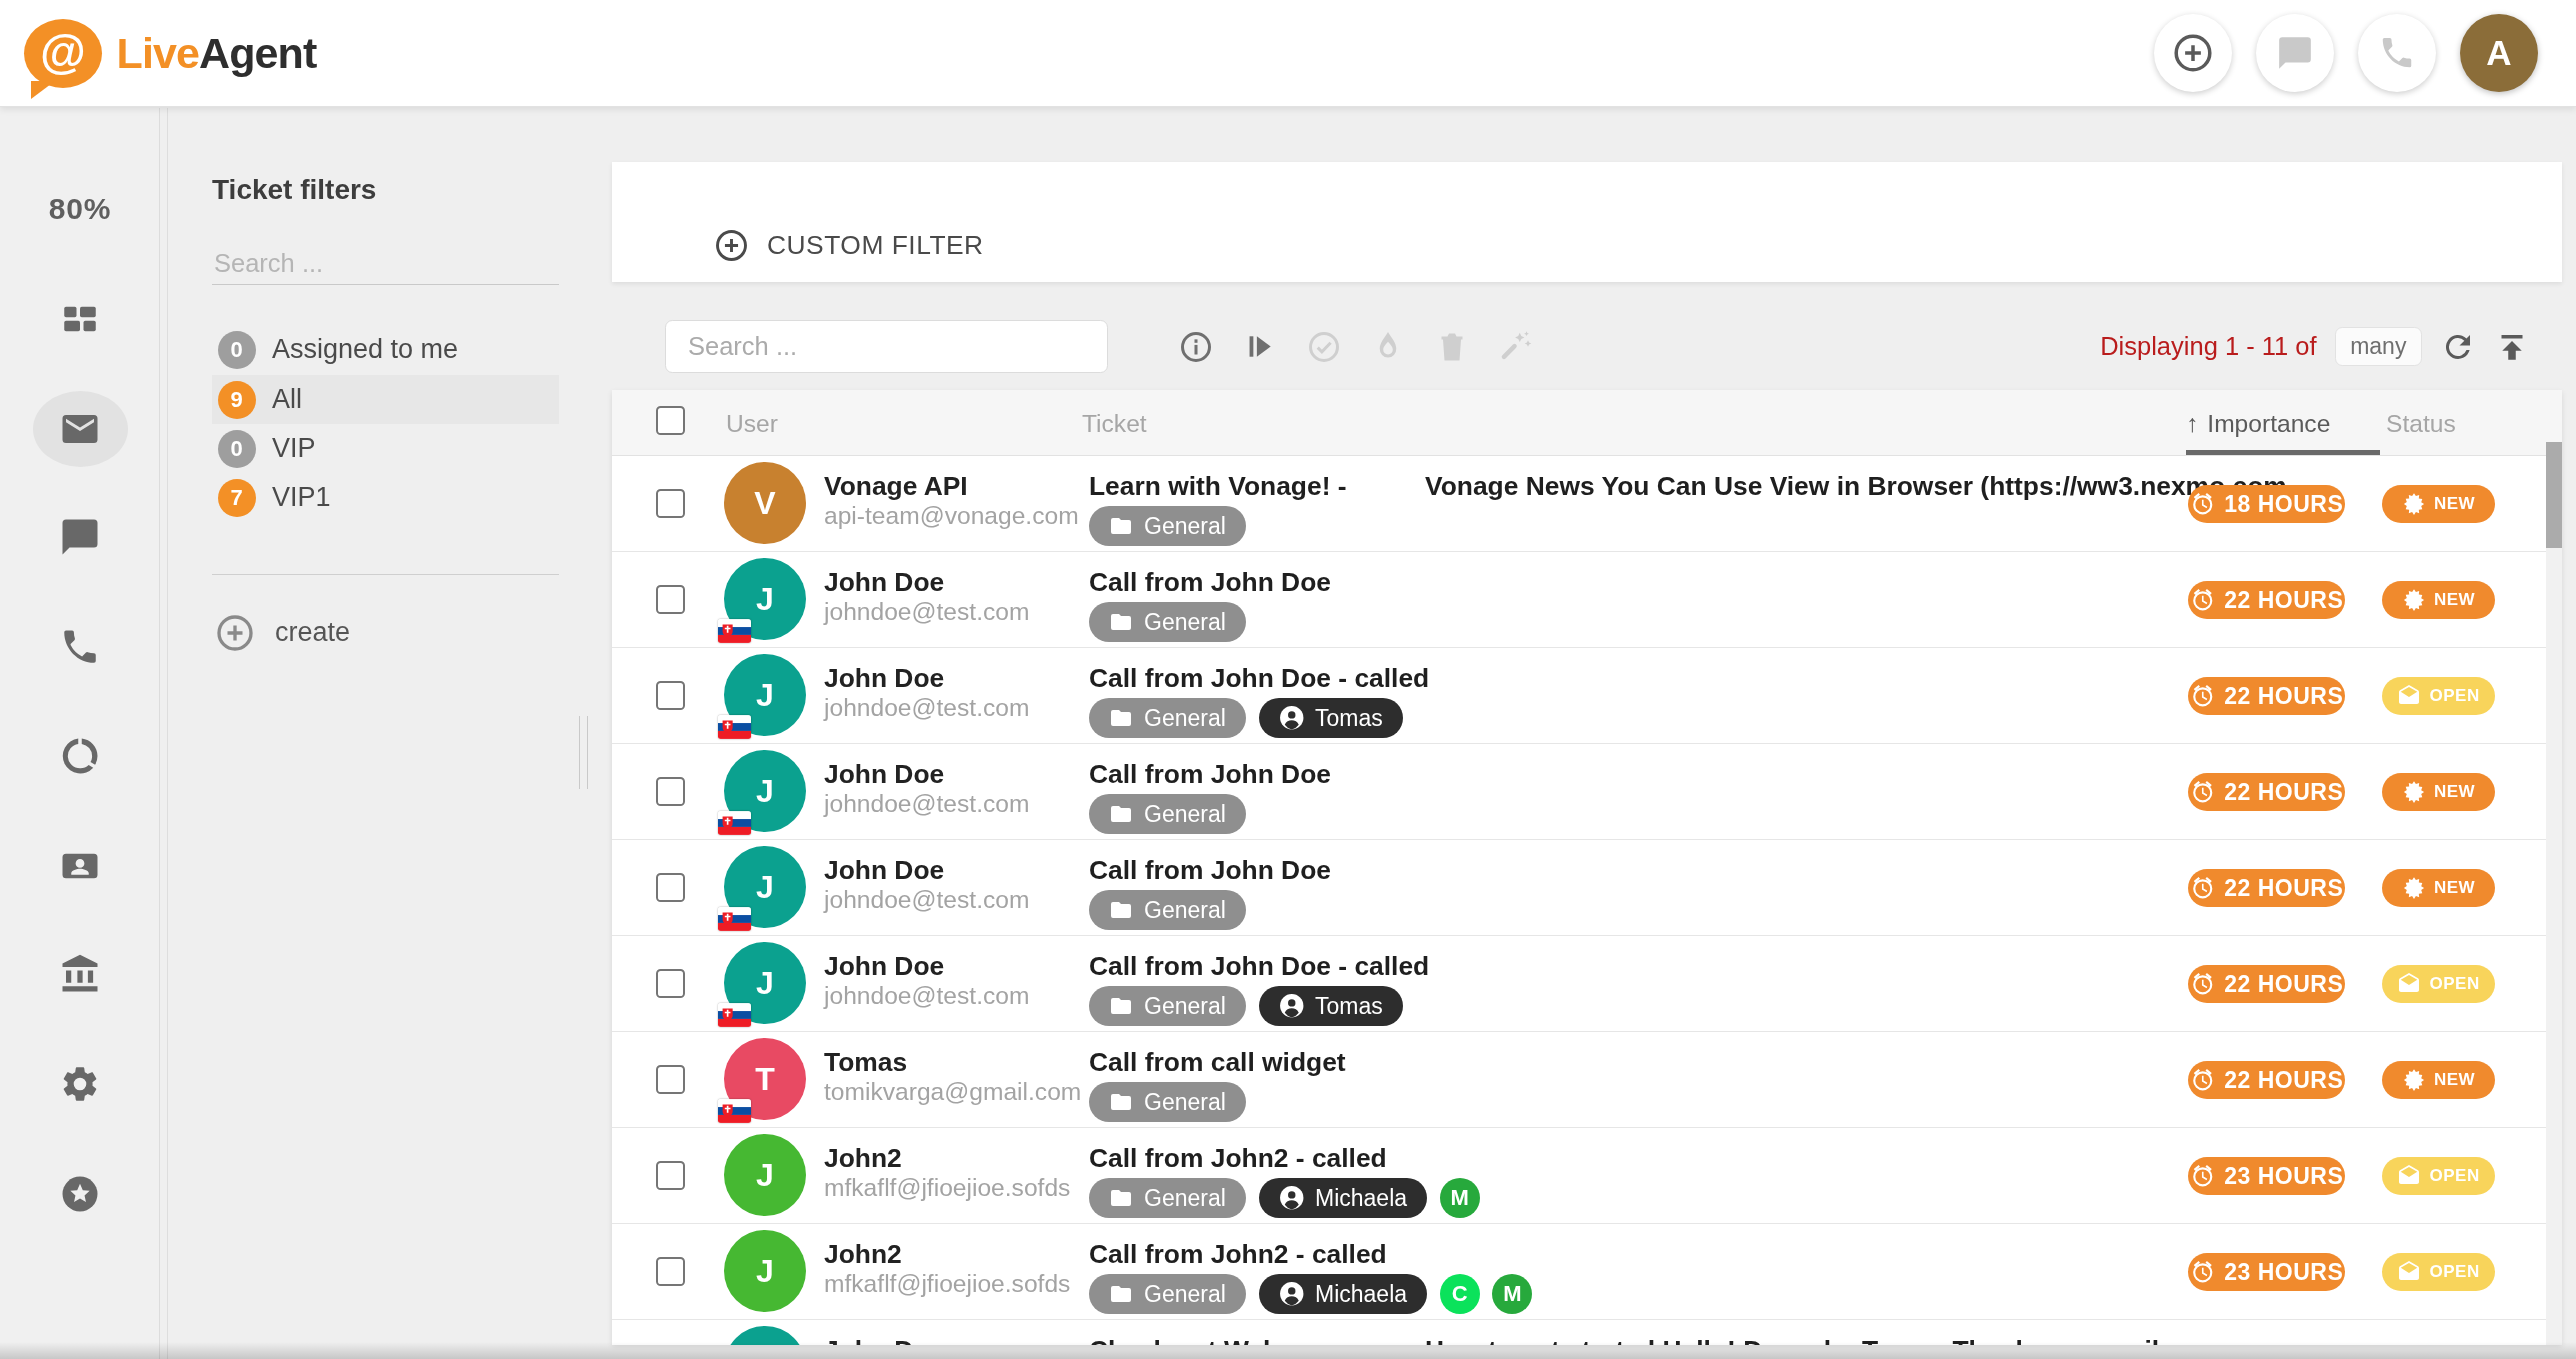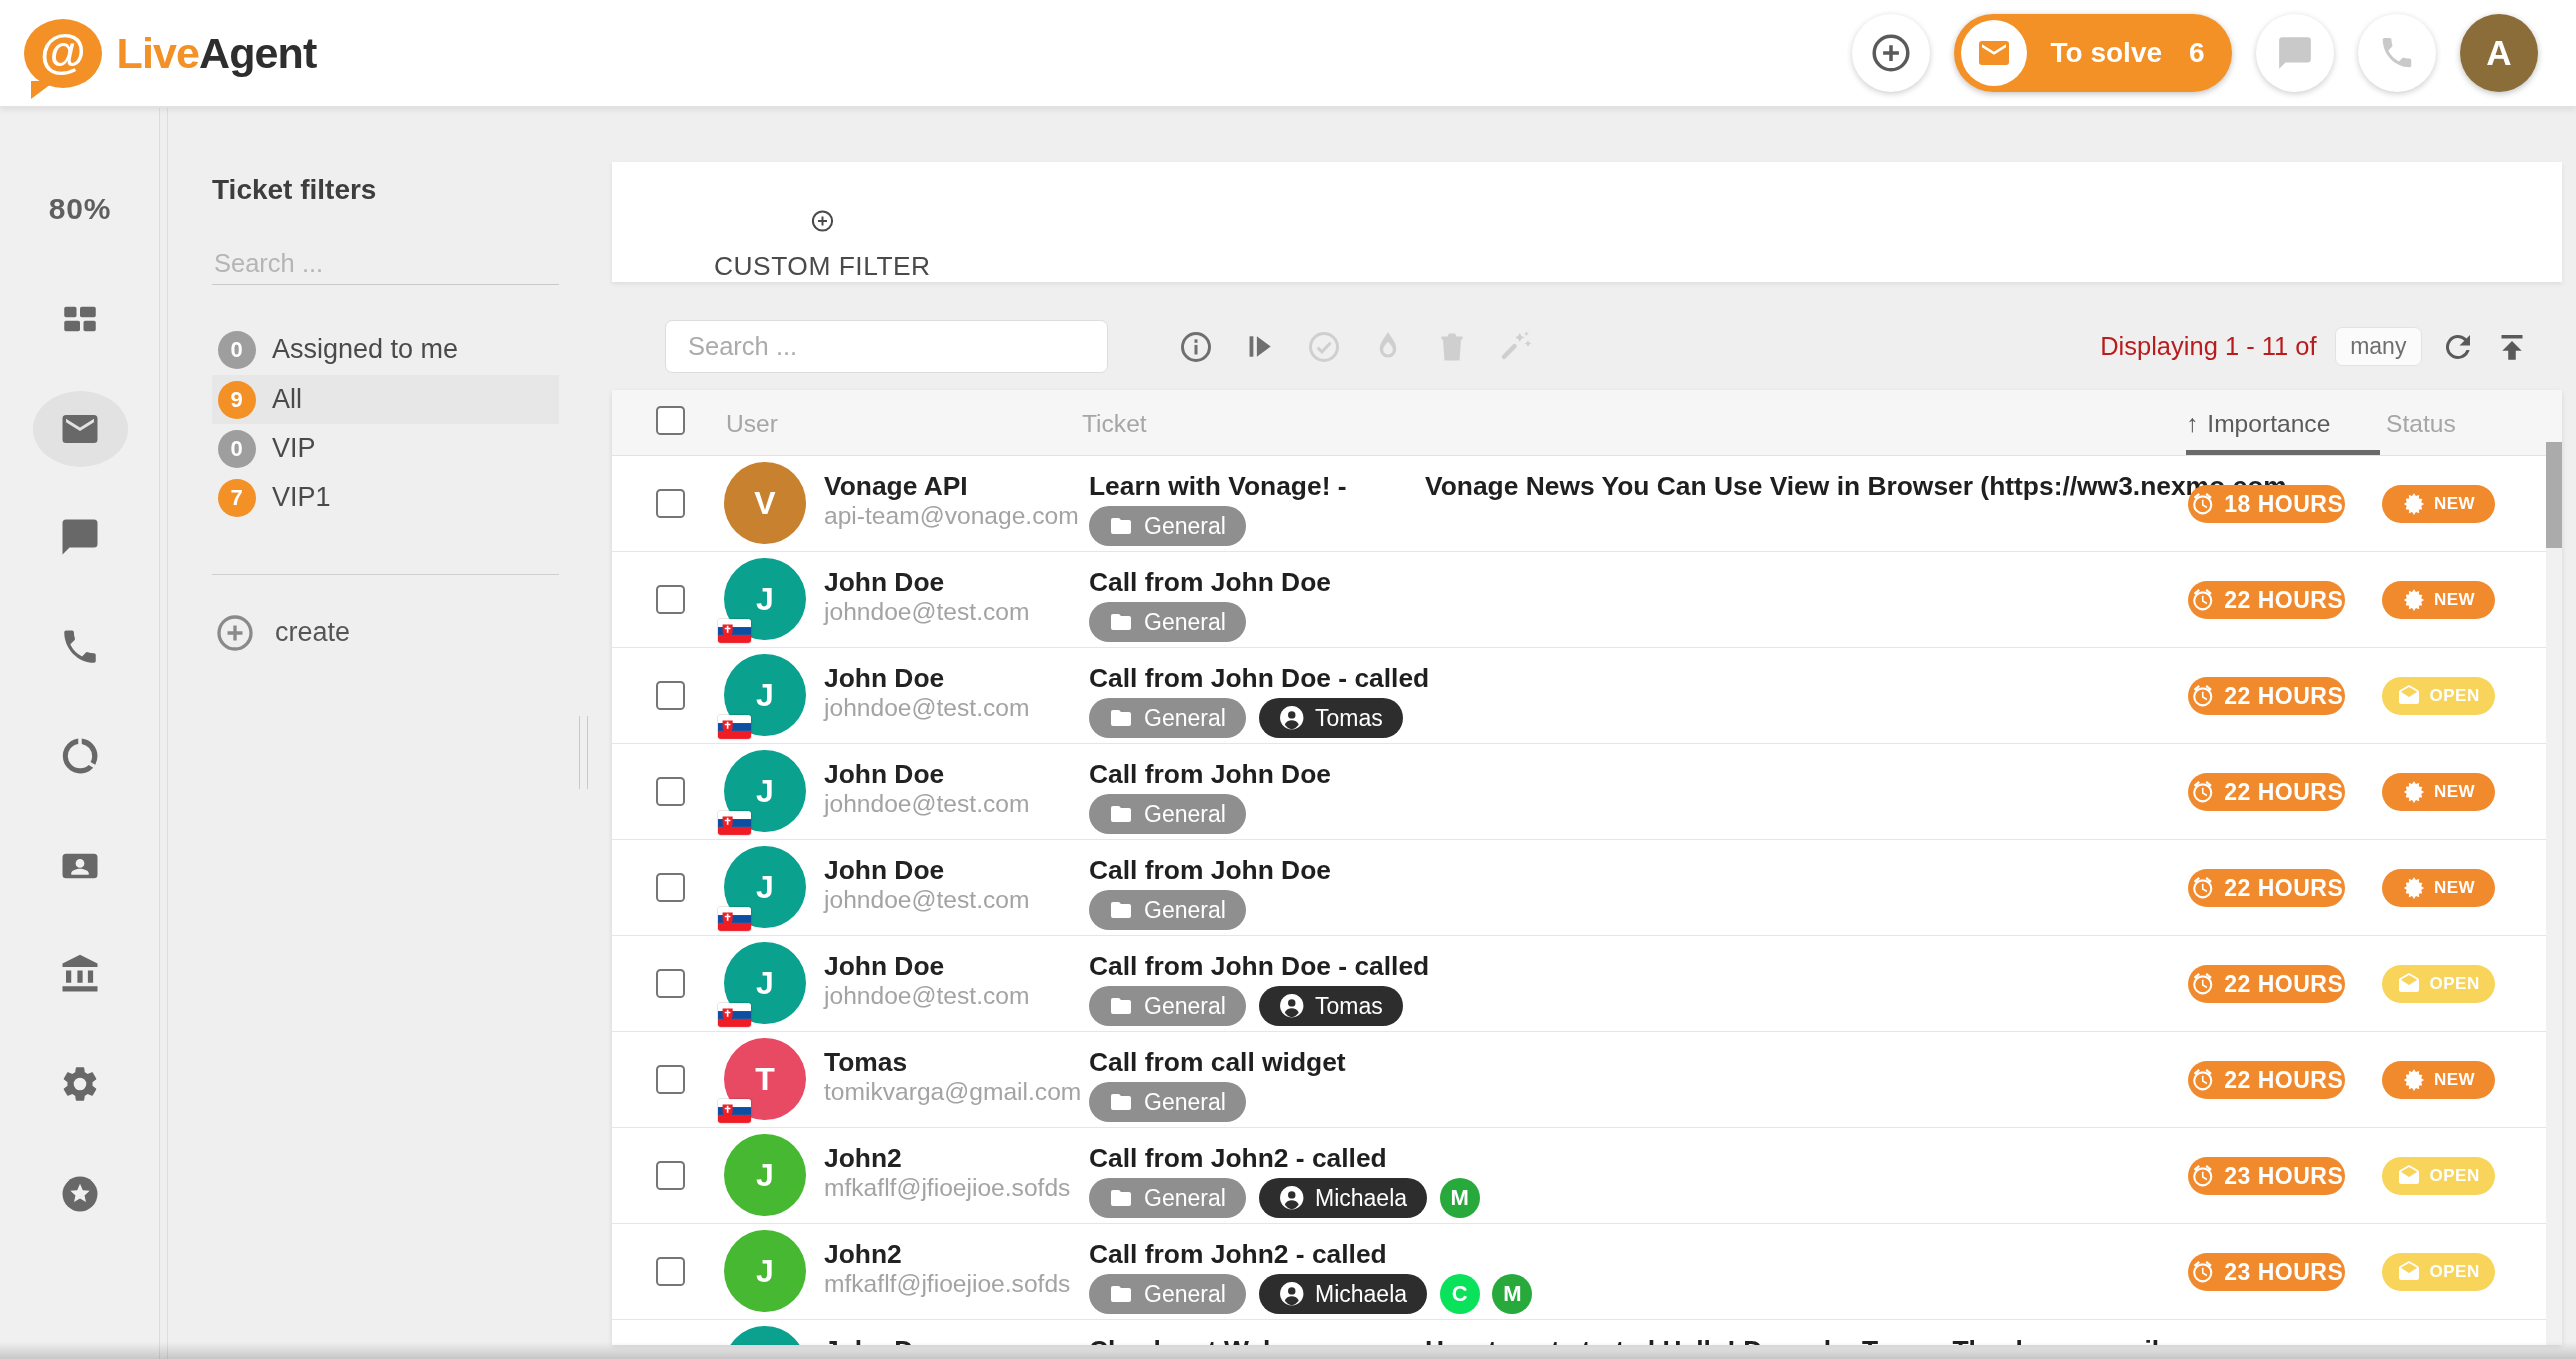--- a/index.html
+++ b/index.html
@@ -58,21 +58,21 @@
   .fp-divider{position:absolute;left:44px;top:466px;width:347px;height:0.9px;background:#cfcfcf;}
   .fp-create{position:absolute;left:47px;top:501px;height:47px;display:flex;align-items:center;
     gap:20px;font-size:27px;color:#555;cursor:pointer;}
   .drag-handle{position:absolute;left:411px;top:608px;width:9px;height:73px;
     border-left:1.8px solid #c9c9c9;border-right:1.8px solid #c9c9c9;}
 
   
   .strip{position:absolute;left:612px;top:162px;width:1950px;height:120px;background:#fff;
     box-shadow:0 1.8px 4.6px rgba(0,0,0,.08);}
   .strip-inner{position:absolute;left:102px;top:47px;height:73px;display:flex;align-items:center;
-    gap:18px;color:#4a4a4a;font-size:26.4px;letter-spacing:0.5px;cursor:pointer;flex-direction:column;}
+    gap:18px;color:#4a4a4a;font-size:26.4px;letter-spacing:0.5px;cursor:pointer;}
 
   
   .search2{position:absolute;left:665px;top:320px;width:443px;height:53px;background:#fff;
     border:0.9px solid #dcdcdc;border-radius:7.3px;padding:0 22px;font-size:25.5px;color:#555;
     outline:none;font-family:"Liberation Sans",sans-serif;}
   .search2::placeholder{color:#ababab;}
   .tool-icons{position:absolute;left:1178px;top:320px;height:53px;display:flex;
     align-items:center;gap:28px;}
   .tool-icons .ic{width:36px;display:flex;justify-content:center;}
   .ic-dark{color:#6f6f6f;}
@@ -242,29 +242,20 @@
     <div class="logo-text">
       <span class="logo-live">Live</span><span class="logo-agent">Agent</span>
     </div>
   </div>
   <div class="top-right">
     <div class="circle-btn">
       <svg width="42" height="42" style="color:#5a5a5a" viewBox="0 0 46 46">
           <use href="#i-plus-circle"></use>
         </svg>
     </div>
-    <div class="tosolve">
-      <div class="env-circle">
-        <svg width="36" height="36" style="color:#f39026" viewBox="0 0 40 40">
-            <use href="#i-envelope"></use>
-          </svg>
-      </div>
-      <span class="tosolve-label">To solve</span>
-      <span class="tosolve-count">6</span>
-    </div>
     <div class="circle-btn">
       <svg width="38" height="38" style="color:#c9c9c9" viewBox="0 0 42 42">
           <use href="#i-chat"></use>
         </svg>
     </div>
     <div class="circle-btn">
       <svg width="38" height="38" style="color:#c9c9c9" viewBox="0 0 42 42">
           <use href="#i-phone"></use>
         </svg>
     </div>

